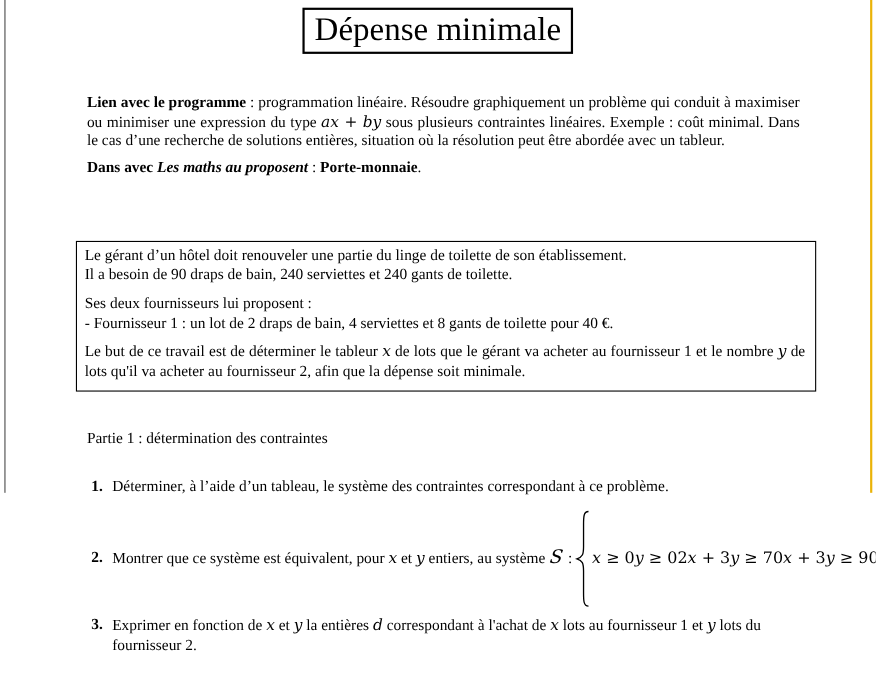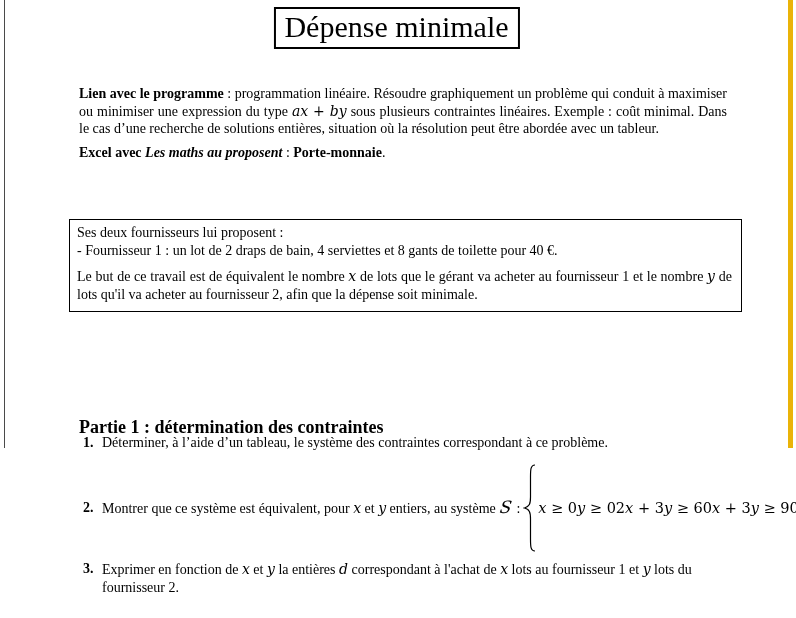--- a/index.html
+++ b/index.html
@@ -9,21 +9,21 @@
     background: #ffffff;
     font-family: "Liberation Serif", serif;
     color: #000000;
     overflow: hidden;
   }
   .page {
     position: relative;
     margin-left: 4px;
     width: 789px; height: 448px;
     border-left: 1px solid #4a4a4a;
-    border-right: 5px solid #eab308;
+    border-right: 2px solid #eab308;
     background: #ffffff;
   }
   
   .title-box {
     position: absolute; top: 7px; left: 50%;
     transform: translateX(-50%);
     border: 2px solid #000;
     padding: 0 9px 2px 9px;
     background: #fff;
   }
@@ -44,22 +44,22 @@
     position: absolute; top: 219px; left: 64px; width: 673px;
     border: 1px solid #000;
     padding: 4px 9px 8px 7px;
     font-size: 14px; line-height: 17.5px;
   }
   .pb-group { margin: 0 0 9px 0; }
   .pb-line { margin: 0; }
   .pb-goal { margin: 9px 0 0 0; text-align: justify; }
   
   .partie-heading {
-    position: absolute; top: 417px; left: 74px;
-    font-size: 18px; font-weight: bold;
+    position: absolute; top: 392px; left: 74px;
+    font-size: 14px; font-weight: normal;
   }
   
   .question {
     position: absolute; left: 78px;
     font-size: 14px; line-height: 18px;
     display: flex;
   }
   .q-num { font-weight: bold; width: 19px; flex: none; }
   .q1 { top: 434px; width: 640px; }
   .q2 { top: 463px; align-items: center; }
@@ -83,49 +83,53 @@
 <body>
 
 <div class="page">
 
   <div class="title-box">
     <div class="title-text">Dépense minimale</div>
   </div>
 
   <div class="intro">
     <p class="para"><b>Lien avec le programme</b><span> : programmation linéaire. Résoudre graphiquement un problème qui conduit à maximiser ou minimiser une expression du type </span><span class="mvar">ax + by</span><span> sous plusieurs contraintes linéaires. Exemple : coût minimal. Dans le cas d’une recherche de solutions entières, situation où la résolution peut être abordée avec un tableur.</span></p>
-    <p class="para"><b>Excel avec </b><span class="bold-italic">Les maths au proposent</span><span> : </span><b>Porte-monnaie</b><span>.</span></p>
+    <p class="para"><b>Dans avec </b><span class="bold-italic">Les maths au proposent</span><span> : </span><b>Porte-monnaie</b><span>.</span></p>
   </div>
 
   <div class="problem-box">
     <div class="pb-group">
+      <p class="pb-line">Le gérant d’un hôtel doit renouveler une partie du linge de toilette de son établissement.</p>
+      <p class="pb-line">Il a besoin de 90 draps de bain, 240 serviettes et 240 gants de toilette.</p>
+    </div>
+    <div class="pb-group">
       <p class="pb-line">Ses deux fournisseurs lui proposent :</p>
       <p class="pb-line">- Fournisseur 1 : un lot de 2 draps de bain, 4 serviettes et 8 gants de toilette pour 40 €.</p>
     </div>
-    <p class="pb-goal"><span>Le but de ce travail est de équivalent le nombre </span><span class="mvar">x</span><span> de lots que le gérant va acheter au fournisseur 1 et le nombre </span><span class="mvar">y</span><span> de lots qu'il va acheter au fournisseur 2, afin que la dépense soit minimale.</span></p>
+    <p class="pb-goal"><span>Le but de ce travail est de déterminer le tableur </span><span class="mvar">x</span><span> de lots que le gérant va acheter au fournisseur 1 et le nombre </span><span class="mvar">y</span><span> de lots qu'il va acheter au fournisseur 2, afin que la dépense soit minimale.</span></p>
   </div>
 
   <div class="partie-heading">Partie 1 : détermination des contraintes</div>
 
   <div class="question q1">
     <span class="q-num">1.</span>
     <span class="q-text">Déterminer, à l’aide d’un tableau, le système des contraintes correspondant à ce problème.</span>
   </div>
 
   <div class="question q2">
     <span class="q-num">2.</span>
     <span class="q-text"><span>Montrer que ce système est équivalent, pour </span><span class="mvar">x</span><span> et </span><span class="mvar">y</span><span> entiers, au système </span><span class="script-s">S</span><span> :</span></span>
     <span class="system-wrap">
       <svg class="brace-icon" width="13" height="90" viewBox="0 0 13 90">
         <path d="M12,2 C7.5,2 7.5,7 7.5,14 L7.5,34 C7.5,41 6.5,43.5 1.5,45 C6.5,46.5 7.5,49 7.5,56 L7.5,76 C7.5,83 7.5,88 12,88" fill="none" stroke="#000" stroke-width="1.2"></path>
       </svg>
       <span class="sys-lines">
         <span class="sys-line"><span style="font-style: italic;">x</span><span> ≥ 0</span></span>
         <span class="sys-line"><span style="font-style: italic;">y</span><span> ≥ 0</span></span>
-        <span class="sys-line"><span>2</span><span style="font-style: italic;">x</span><span> + 3</span><span style="font-style: italic;">y</span><span> ≥ 60</span></span>
+        <span class="sys-line"><span>2</span><span style="font-style: italic;">x</span><span> + 3</span><span style="font-style: italic;">y</span><span> ≥ 70</span></span>
         <span class="sys-line"><span style="font-style: italic;">x</span><span> + 3</span><span style="font-style: italic;">y</span><span> ≥ 90</span></span>
         <span class="sys-line"><span>4</span><span style="font-style: italic;">x</span><span> + 3</span><span style="font-style: italic;">y</span><span> ≥ 120</span></span>
       </span>
     </span>
   </div>
 
   <div class="question q3">
     <span class="q-num">3.</span>
     <span class="q-text"><span>Exprimer en fonction de </span><span class="mvar">x</span><span> et </span><span class="mvar">y</span><span> la entières </span><span class="mvar">d</span><span> correspondant à l'achat de </span><span class="mvar">x</span><span> lots au fournisseur 1 et </span><span class="mvar">y</span><span> lots du fournisseur 2.</span></span>
   </div>

